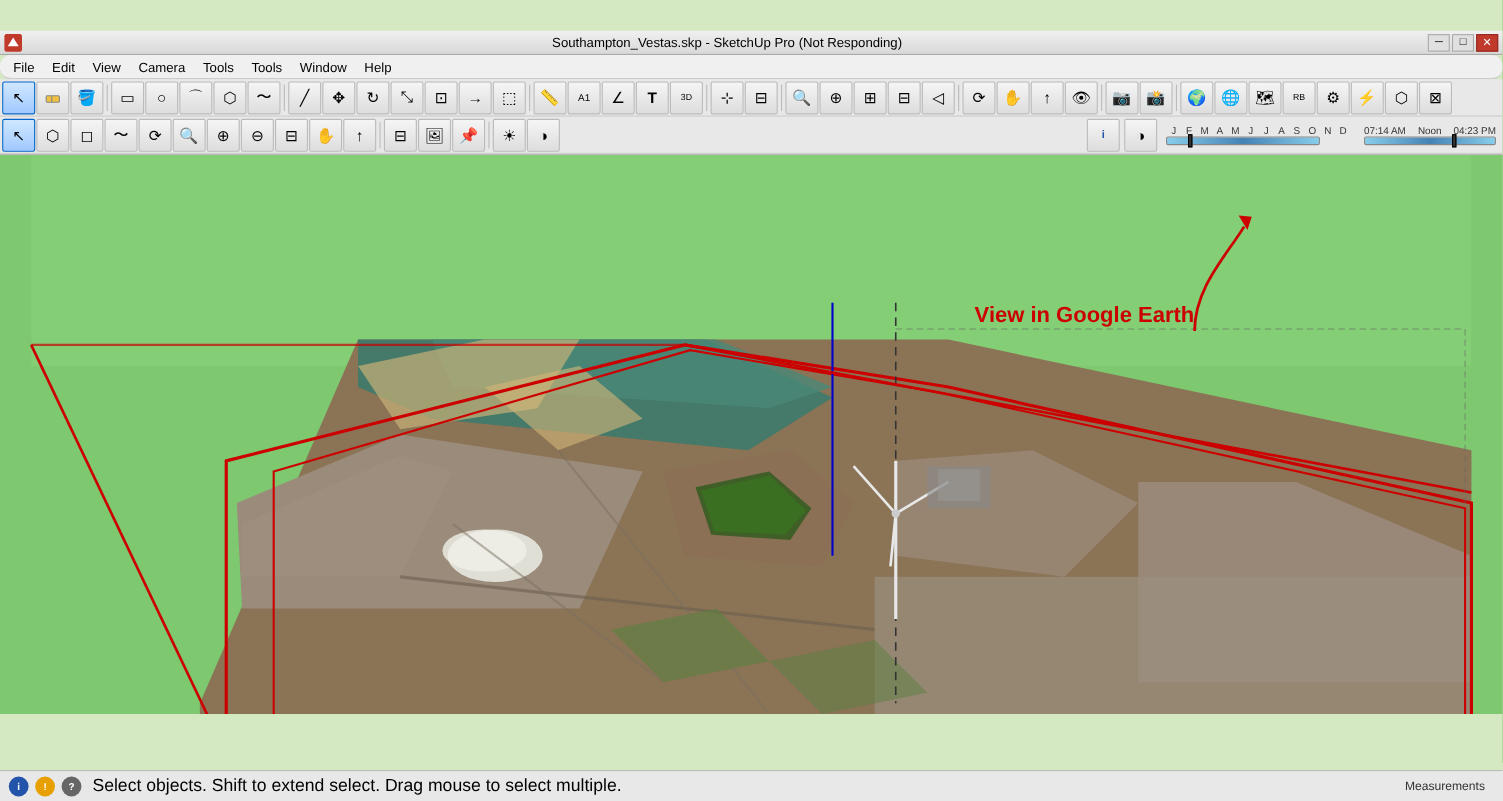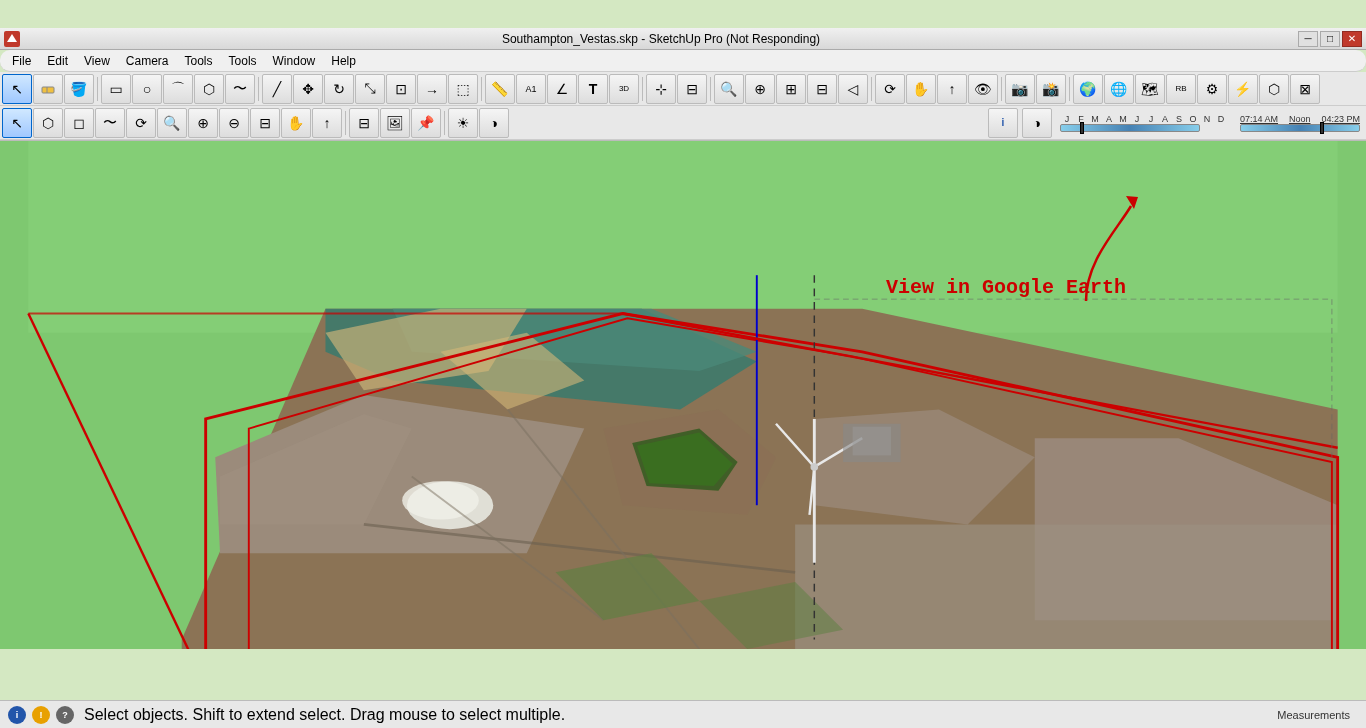--- a/index.html
+++ b/index.html
@@ -224,35 +224,35 @@
           <span class="month-lbl">N</span>
           <span class="month-lbl">D</span>
         </div>
         <div class="time-bar-container">
           <div class="time-bar"></div>
           <div class="time-handle" style="left: 20px;"></div>
         </div>
       </div>
 
       <div style="display:flex;flex-direction:column;margin-left:8px;">
-        <div class="time-labels" style="width:120px;text-decoration:underline;">
+        <div class="time-labels" style="width:120px;">
           <span>07:14 AM</span>
           <span>Noon</span>
           <span>04:23 PM</span>
         </div>
         <div class="time-bar-container">
           <div class="time-bar" style="width:120px;"></div>
           <div class="time-handle" style="left: 80px;"></div>
         </div>
       </div>
     </div>
   </div>
 </div>
 
-<div id="viewport" style="height: 508px; font-family: Liberation Mono, monospace;">
+<div id="viewport" style="height: 508px;">
 
   <div class="ground-plane"></div>
 
   <svg class="overlay-svg" viewBox="0 0 1366 530">
 
     <rect x="0" y="0" width="1366" height="530" fill="#7ec870"></rect>
 
     <polygon points="0,0 1366,0 1366,200 0,200" fill="#8fd880" opacity="0.4"></polygon>
 
     <polygon points="160,520 310,175 870,175 1366,280 1366,600 160,600" fill="#8B7355"></polygon>

